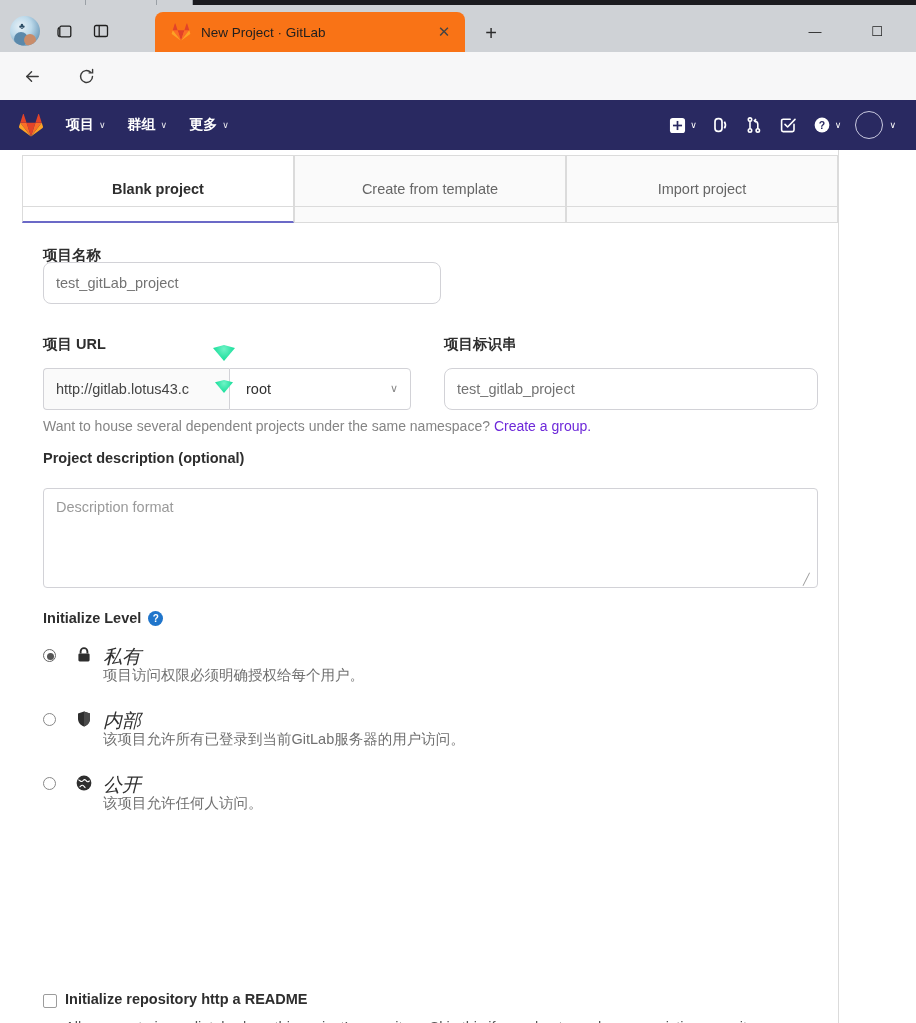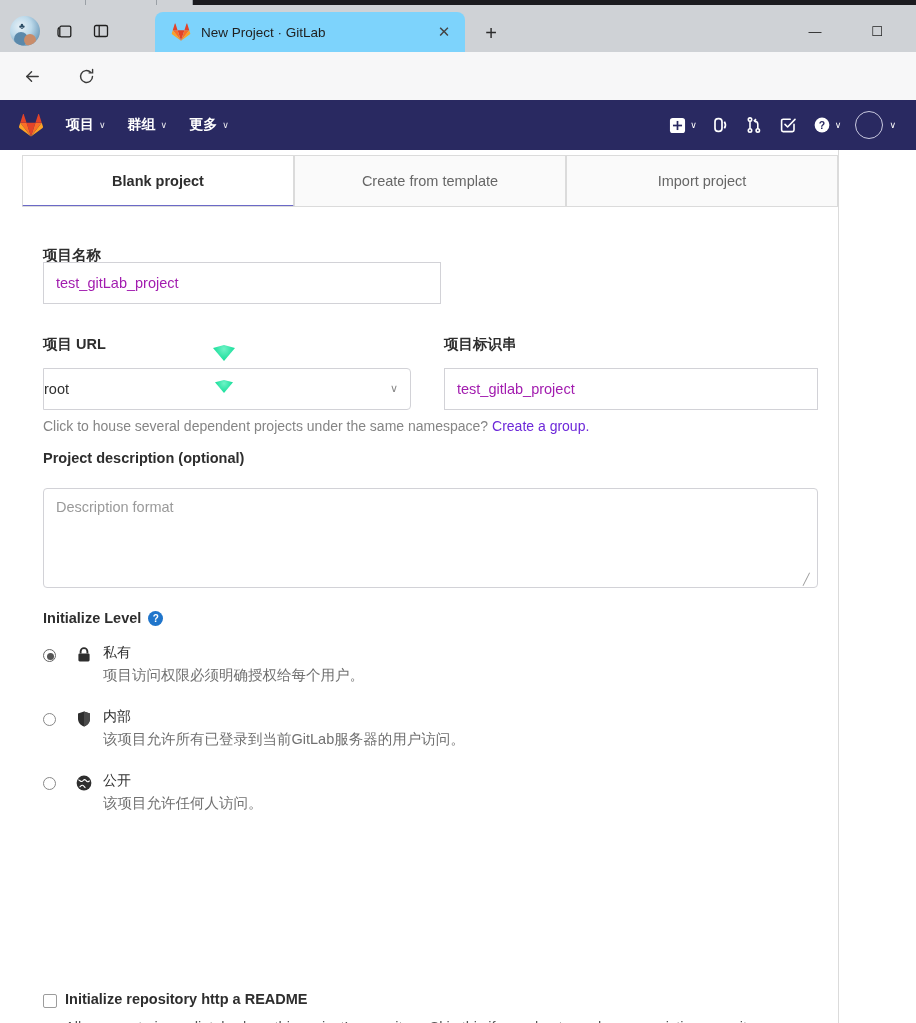--- a/index.html
+++ b/index.html
@@ -32,21 +32,21 @@
   .profile-avatar .mark { position:absolute; left:9px; top:5px; font-size:9px; color:#2b4d66; font-weight:bold; }
 
   .chrome-icon-btn {
     position:absolute; top:13px; width:26px; height:26px;
     display:flex; align-items:center; justify-content:center;
     color:#1f1f1f;
   }
 
   .tab {
     position:absolute; left:155px; top:7px; width:310px; height:40px;
-    background:#7dd3fc; border-radius:8px 8px 0 0;
+    background:#f97316; border-radius:8px 8px 0 0;
     display:flex; align-items:center; padding:12px 10px;
   }
   .tab .favicon { width:20px; height:20px; margin-left:6px; margin-right:10px; flex:0 0 auto; }
   .tab .tab-title {
     font-size:13.5px; color:#1f1f1f; white-space:nowrap; overflow:hidden;
     flex:1 1 auto;
   }
   .tab .tab-close {
     width:22px; height:22px; display:flex; align-items:center; justify-content:center;
     font-size:15px; color:#444; flex:0 0 auto;
@@ -116,51 +116,51 @@
 
   
   #page-body { position:absolute; left:0; top:150px; width:916px; height:873px; background:#ffffff; }
   .content-col {
     position:absolute; left:0; top:0; width:839px; height:873px;
     border-right:1px solid #dbdbdb; background:#fff;
   }
 
   .tabs-row { position:absolute; left:22px; top:5px; width:816px; height:52px; }
   .gtab {
-    position:absolute; top:0; height:52px;
+    position:absolute; top:0; height:68px;
     display:flex; align-items:center; justify-content:center;
     font-size:14.5px; background:#fafafa;
     border:1px solid #dbdbdb; border-bottom:1px solid #dbdbdb;
     color:#666; box-sizing:border-box;
   }
   .gtab.active {
     background:#ffffff; color:#2e2e2e; font-weight:bold;
     border-bottom:2px solid #6b69c7;
   }
   .tabs-underline { position:absolute; left:22px; top:56px; width:816px; height:1px; background:#dbdbdb; }
 
   .form-label {
     position:absolute; font-size:14.5px; font-weight:bold; color:#2e2e2e;
   }
   .txt-input {
-    position:absolute; background:#fff; border:1px solid #d2d2d7; border-radius:0;
-    font-size:14.5px; color:#a21caf; display:flex; align-items:center; padding:9px 12px;
+    position:absolute; background:#fff; border:1px solid #d2d2d7; border-radius:8px;
+    font-size:14.5px; color:#737373; display:flex; align-items:center; padding:9px 12px;
   }
 
   .url-group { position:absolute; left:43px; top:368px; width:368px; height:42px; display:flex; }
   .url-prefix {
     flex:0 0 auto; background:#fafafa; border:1px solid #d2d2d7; border-right:none;
     border-radius:4px 0 0 4px; font-size:14.5px; color:#444;
     display:flex; align-items:center; padding:0 12px; white-space:nowrap;
     width:186px; overflow:hidden;
   }
   .url-select {
     flex:1 1 auto; background:#fff; border:1px solid #d2d2d7;
     border-radius:0 4px 4px 0; font-size:14.5px; color:#303030;
-    display:flex; align-items:center; padding:0 0; position:relative;
+    display:flex; align-items:center; padding:0 16px; position:relative;
   }
   .url-select .caret { position:absolute; right:12px; top:13px; font-size:11px; color:#888; }
 
   .help-text { position:absolute; font-size:14px; color:#858585; }
   .help-link { color:#6d28d9; }
 
   .textarea-box {
     position:absolute; left:43px; top:488px; width:775px; height:100px;
     border:1px solid #d2d2d7; border-radius:4px; background:#fff;
     font-size:14.5px; color:#9a9a9a; padding:10px 12px;
@@ -180,21 +180,21 @@
   .vis-radio {
     position:absolute; left:0; top:3px; width:13px; height:13px; border-radius:50%;
     border:1px solid #888; background:#fff;
   }
   .vis-radio.checked { border:1px solid #666; }
   .vis-radio.checked::after {
     content:""; position:absolute; left:3px; top:3px; width:7px; height:7px;
     border-radius:50%; background:#555;
   }
   .vis-icon { position:absolute; left:32px; top:0px; width:18px; height:18px; }
-  .vis-name { position:absolute; left:60px; top:-2px; font-size:14px; color:#303030; }
+  .vis-name { position:absolute; left:60px; top:-2px; font-size:19px; color:#303030;font-style:italic; }
   .vis-desc { position:absolute; left:60px; top:20px; font-size:14.5px; color:#707070; white-space:nowrap; }
 
   .readme-row { position:absolute; left:43px; top:840px; width:780px; }
   .readme-cb {
     position:absolute; left:0; top:4px; width:14px; height:14px;
     border:1px solid #9c9c9c; border-radius:2px; background:#fff;
   }
   .readme-label { position:absolute; left:22px; top:1px; font-size:14.5px; font-weight:bold; color:#2e2e2e; }
   .readme-desc { position:absolute; left:22px; top:24px; width:760px; font-size:14.5px; color:#555; line-height:26px; }
 
@@ -419,31 +419,32 @@
         <span>Create from template</span>
       </div>
     </div>
     <div class="tabs-underline"></div>
 
     <div class="form-label" style="left:43px; top:96px">项目名称</div>
     <div class="txt-input" style="left:43px; top:112px; width:398px; height:42px">test_gitLab_project</div>
 
     <div class="form-label" style="left:43px; top:185px">项目 URL</div>
     <div class="url-group" style="top:218px">
+      <div class="url-prefix">http://gitlab.lotus43.c</div>
       <div class="url-select">
         <span>root</span>
         <span class="caret">∨</span>
       </div>
     </div>
 
     <div class="form-label" style="left:444px; top:185px">项目标识串</div>
     <div class="txt-input" style="left:444px; top:218px; width:374px; height:42px">test_gitlab_project</div>
 
     <div class="help-text" style="left:43px; top:268px">
-      <span>Click to house several dependent projects under the same namespace? </span><span class="help-link">Create a group.</span>
+      <span>Want to house several dependent projects under the same namespace? </span><span class="help-link">Create a group.</span>
     </div>
 
     <div class="form-label" style="left:43px; top:300px">Project description (optional)</div>
     <div class="textarea-box" style="top:338px">
       <span>Description format</span>
       <span class="resize-grip">╱</span>
     </div>
 
     <div class="vis-title" style="top:460px">
       <span>Initialize Level</span>

